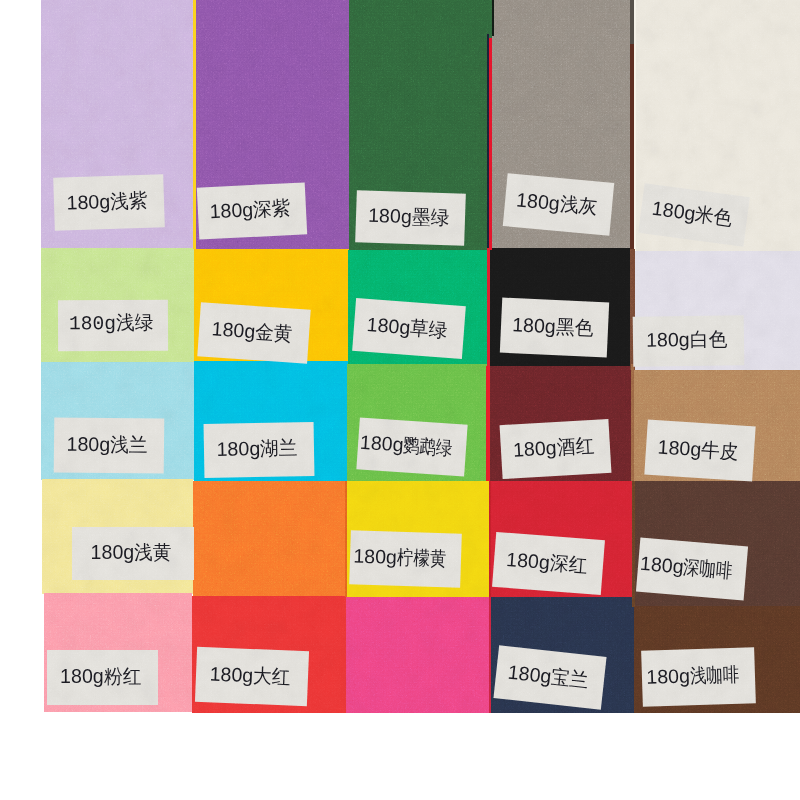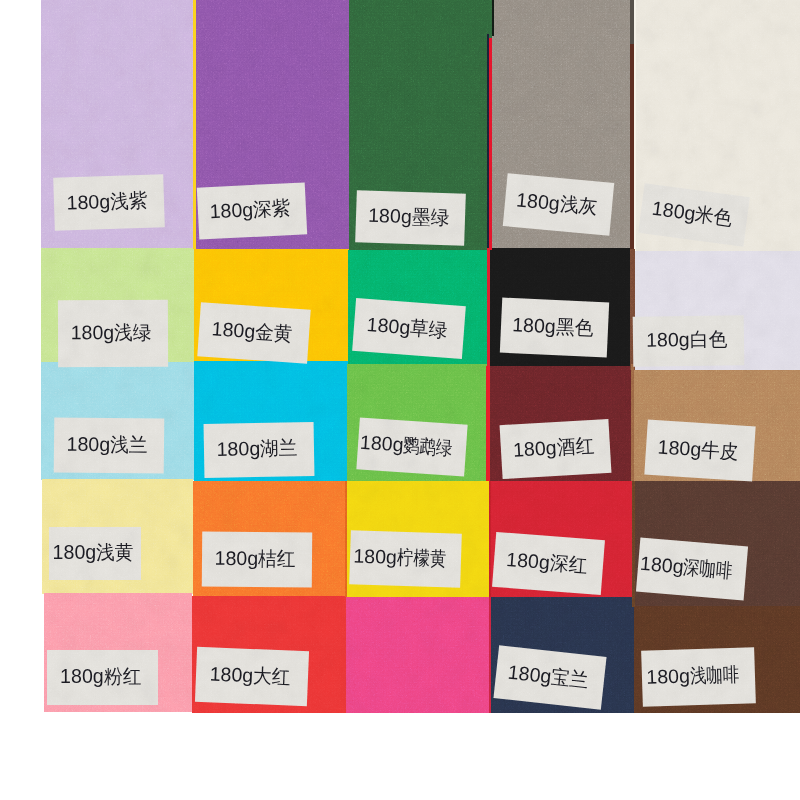--- a/index.html
+++ b/index.html
@@ -80,21 +80,21 @@
     </div>
     <div class="label" style="left: 356.1px; top: 191.8px; width: 109px; height: 52px; transform: rotate(1.9deg); background: rgb(230, 228, 223);">
       <span class="txt">180g<span class="cjk">墨绿</span></span>
     </div>
     <div class="label" style="left: 504.8px; top: 178.3px; width: 107px; height: 53px; transform: rotate(5.3deg); background: rgb(230, 228, 223);">
       <span class="txt">180g<span class="cjk">浅灰</span></span>
     </div>
     <div class="label" style="left: 641.3px; top: 189.7px; width: 106px; height: 50px; transform: rotate(7.5deg); background: rgb(230, 228, 223);">
       <span class="txt">180g<span class="cjk">米色</span></span>
     </div>
-    <div class="label" style="left: 57.6px; top: 299.9px; width: 110px; height: 67px; transform: rotate(-0.2deg); background: rgb(230, 228, 223);">
+    <div class="label" style="left: 57.6px; top: 299.9px; width: 110px; height: 51px; transform: rotate(-0.2deg); background: rgb(230, 228, 223); font-family: Liberation Mono, monospace;">
       <span class="txt">180g<span class="cjk">浅绿</span></span>
     </div>
     <div class="label" style="left: 199.3px; top: 306.2px; width: 110px; height: 54px; transform: rotate(3.9deg); background: rgb(230, 228, 223);">
       <span class="txt">180g<span class="cjk">金黄</span></span>
     </div>
     <div class="label" style="left: 353.9px; top: 302px; width: 110px; height: 53px; transform: rotate(4.3deg); background: rgb(230, 228, 223);">
       <span class="txt">180g<span class="cjk">草绿</span></span>
     </div>
     <div class="label" style="left: 500.7px; top: 300.4px; width: 107px; height: 55px; transform: rotate(2.6deg); background: rgb(230, 228, 223);">
       <span class="txt">180g<span class="cjk">黑色</span></span>
@@ -110,25 +110,22 @@
     </div>
     <div class="label" style="left: 357.8px; top: 421.1px; width: 108px; height: 52px; transform: rotate(3.9deg); background: rgb(230, 228, 223);">
       <span class="txt">180g<span class="cjk" style="transform: scaleX(0.84);">鹦鹉绿</span></span>
     </div>
     <div class="label" style="left: 500.5px; top: 421.8px; width: 109px; height: 54px; transform: rotate(-3.3deg); background: rgb(230, 228, 223);">
       <span class="txt">180g<span class="cjk">酒红</span></span>
     </div>
     <div class="label" style="left: 646.1px; top: 423.4px; width: 108px; height: 55px; transform: rotate(3.7deg); background: rgb(230, 228, 223);">
       <span class="txt">180g<span class="cjk">牛皮</span></span>
     </div>
-    <div class="label" style="left: 49px; top: 527px; width: 92px; height: 53px; transform: rotate(0deg); background: rgb(230, 228, 223);">
+    <div class="label" style="left: 72px; top: 527px; width: 122px; height: 53px; transform: rotate(0deg); background: rgb(230, 228, 223);">
       <span class="txt">180g<span class="cjk">浅黄</span></span>
-    </div>
-    <div class="label" style="left: 201.8px; top: 531.5px; width: 110px; height: 55px; transform: rotate(0.5deg); background: rgb(230, 228, 223);">
-      <span class="txt">180g<span class="cjk">桔红</span></span>
     </div>
     <div class="label" style="left: 350.1px; top: 531.7px; width: 111px; height: 54px; transform: rotate(1.8deg); background: rgb(230, 228, 223);">
       <span class="txt">180g<span class="cjk" style="transform: scaleX(0.84);">柠檬黄</span></span>
     </div>
     <div class="label" style="left: 493.7px; top: 536.1px; width: 109px; height: 55px; transform: rotate(4.4deg); background: rgb(230, 228, 223);">
       <span class="txt">180g<span class="cjk">深红</span></span>
     </div>
     <div class="label" style="left: 637.6px; top: 542.4px; width: 108px; height: 54px; transform: rotate(4.8deg); background: rgb(230, 228, 223);">
       <span class="txt">180g<span class="cjk" style="transform: scaleX(0.84);">深咖啡</span></span>
     </div>

